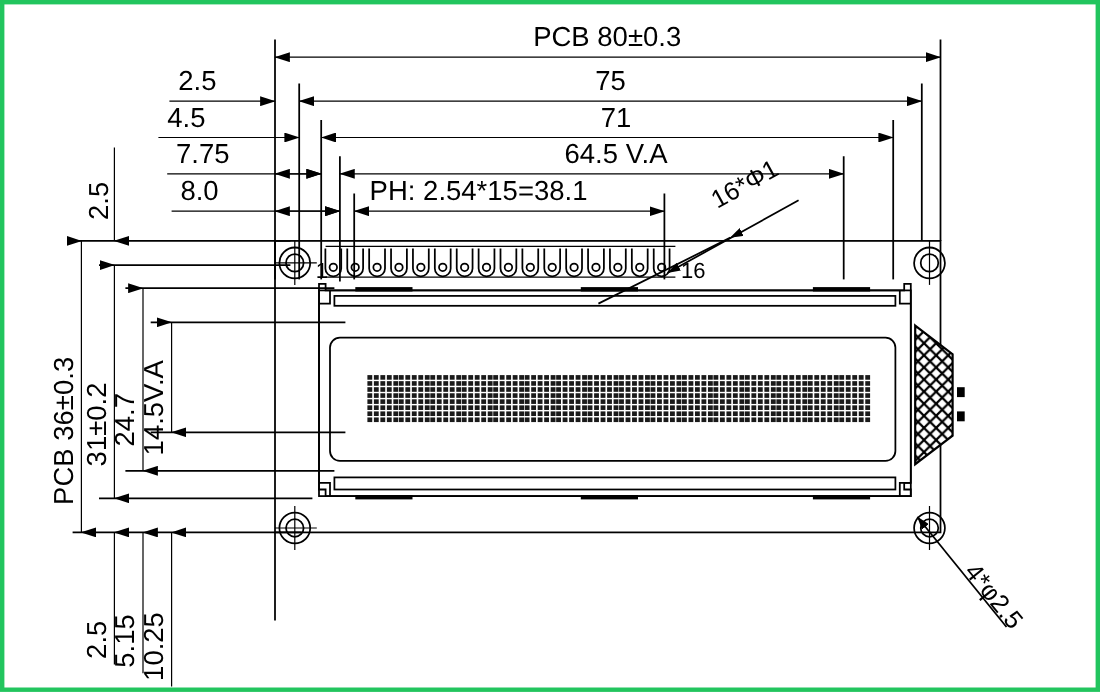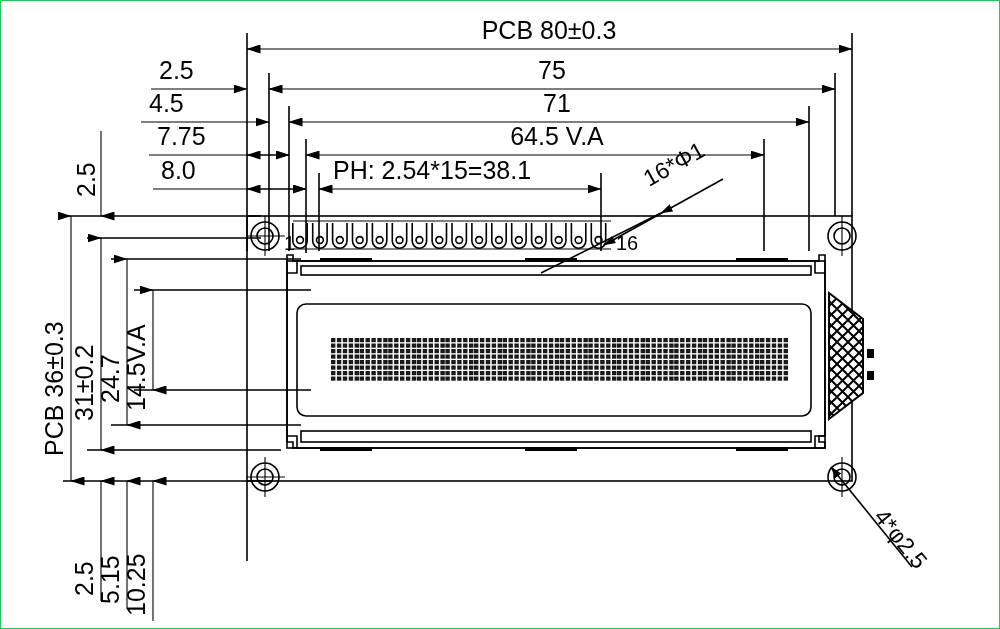--- a/index.html
+++ b/index.html
@@ -6,21 +6,21 @@
   body{
     font-family:"Liberation Sans", sans-serif;
     color:#000;
   }
   #stage{
     position:relative;
     width:1000px;height:629px;
     background:#fff;
     overflow:hidden;
     box-sizing:border-box;
-    border:1px solid #22c55e;
+    border:4px solid #22c55e;
   }
   svg#dwg{position:absolute;left:0;top:0;width:1000px;height:629px;display:block;}
   .ln{stroke:#000;fill:none;}
   .thin{stroke-width:1.1;}
   .med{stroke-width:1.6;}
   .fill-k{fill:#000;stroke:none;}
   text{font-family:"Liberation Sans", sans-serif;fill:#000;}
   .dimtxt{font-size:25px;}
   .pinno{font-size:20px;}
   .lead{font-size:23px;}

